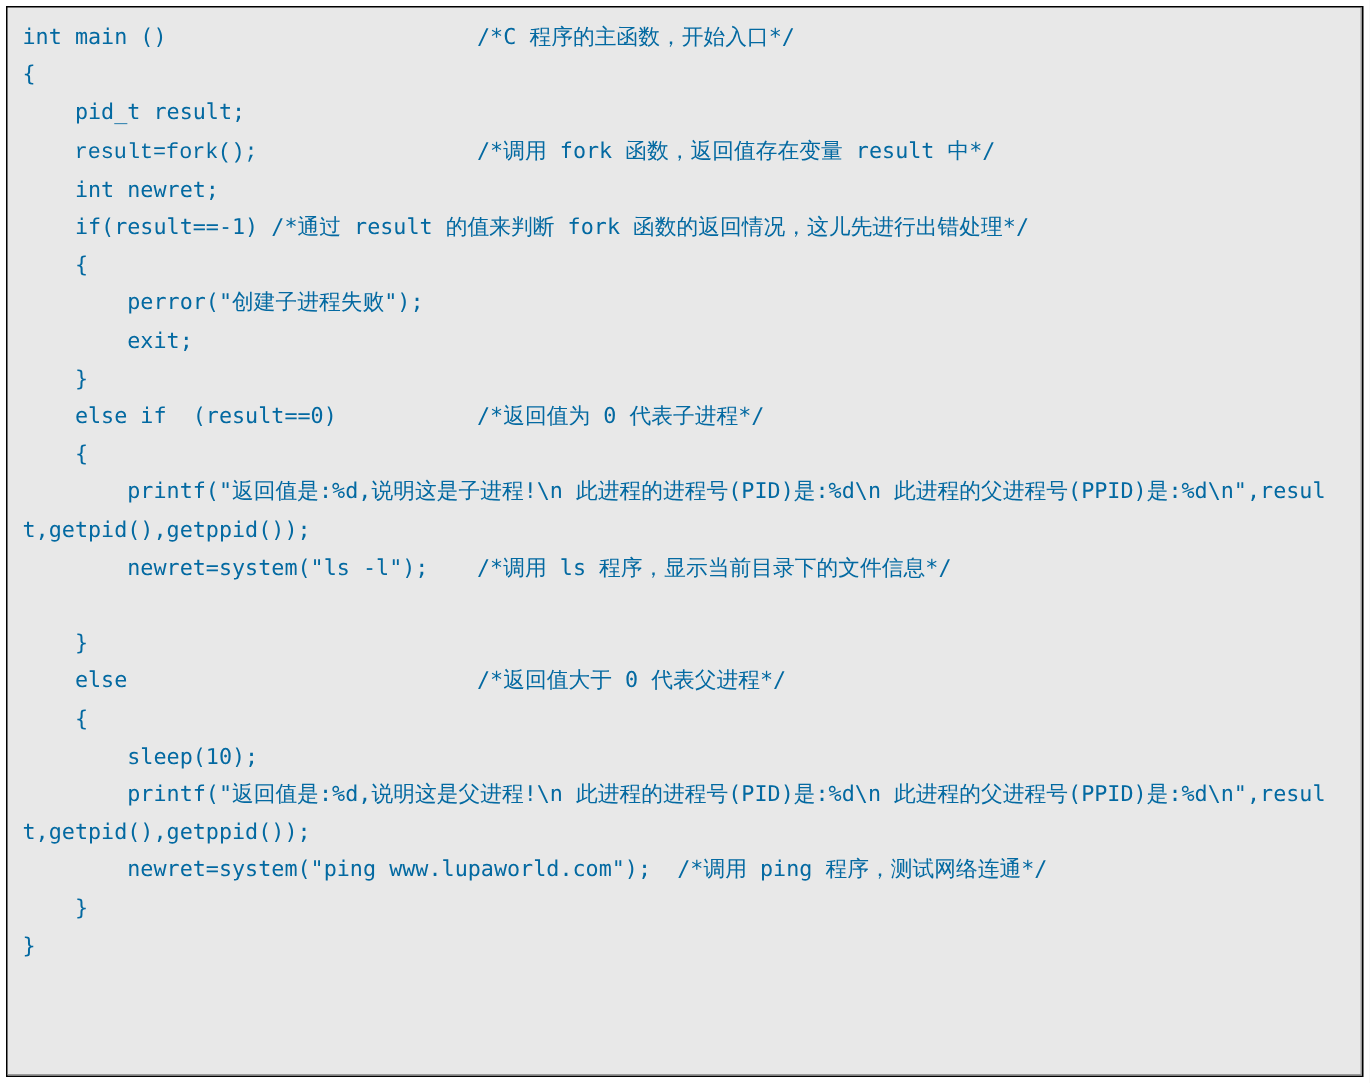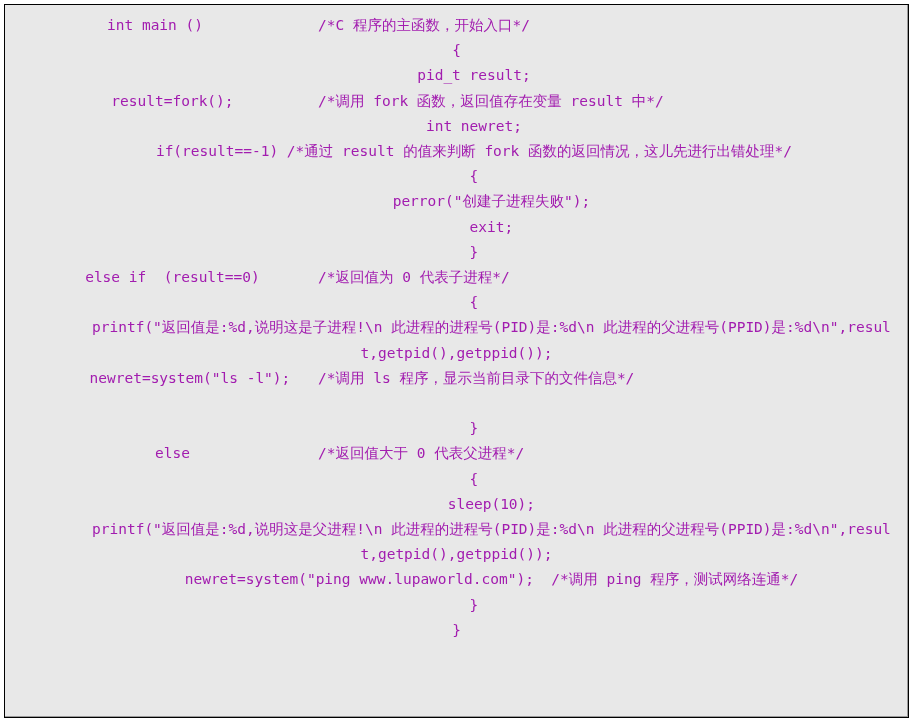--- a/index.html
+++ b/index.html
@@ -21,24 +21,23 @@
     background: #e8e8e8;
     position: relative;
     overflow: hidden;
   }
   #code-body {
     box-sizing: border-box;
     padding: 8px 10px 6px 10px;
     font-family: "DejaVu Sans Mono", "Liberation Mono", monospace;
     font-size: 14.5px;
     line-height: 25.2px;
-    color: #a21caf;
+    color: #0369a1;
     white-space: pre-wrap;
     word-break: break-all;
-    text-align: center;
   }
   .code-line {
     display: block;
     min-height: 25.2px;
     white-space: pre-wrap;
   }
   .code-line.blank {
     min-height: 25.2px;
   }
   
@@ -50,21 +49,21 @@
   .row .code {
     white-space: pre;
     flex: 0 0 auto;
   }
   .row .cmt {
     white-space: pre;
     flex: 0 0 auto;
     margin-left: 23px;
   }
   .col-c1 .code { width: 280px; }
-  .col-c2 .code { width: 280px; }
+  .col-c2 .code { width: 280px; font-family: Liberation Mono, monospace; }
   .col-c3 .code { width: 280px; }
   .wrapline {
     white-space: pre-wrap;
     display: block;
     min-height: 25.2px;
   }
   
   #code-frame::after {
     content: "";
     position: absolute;

